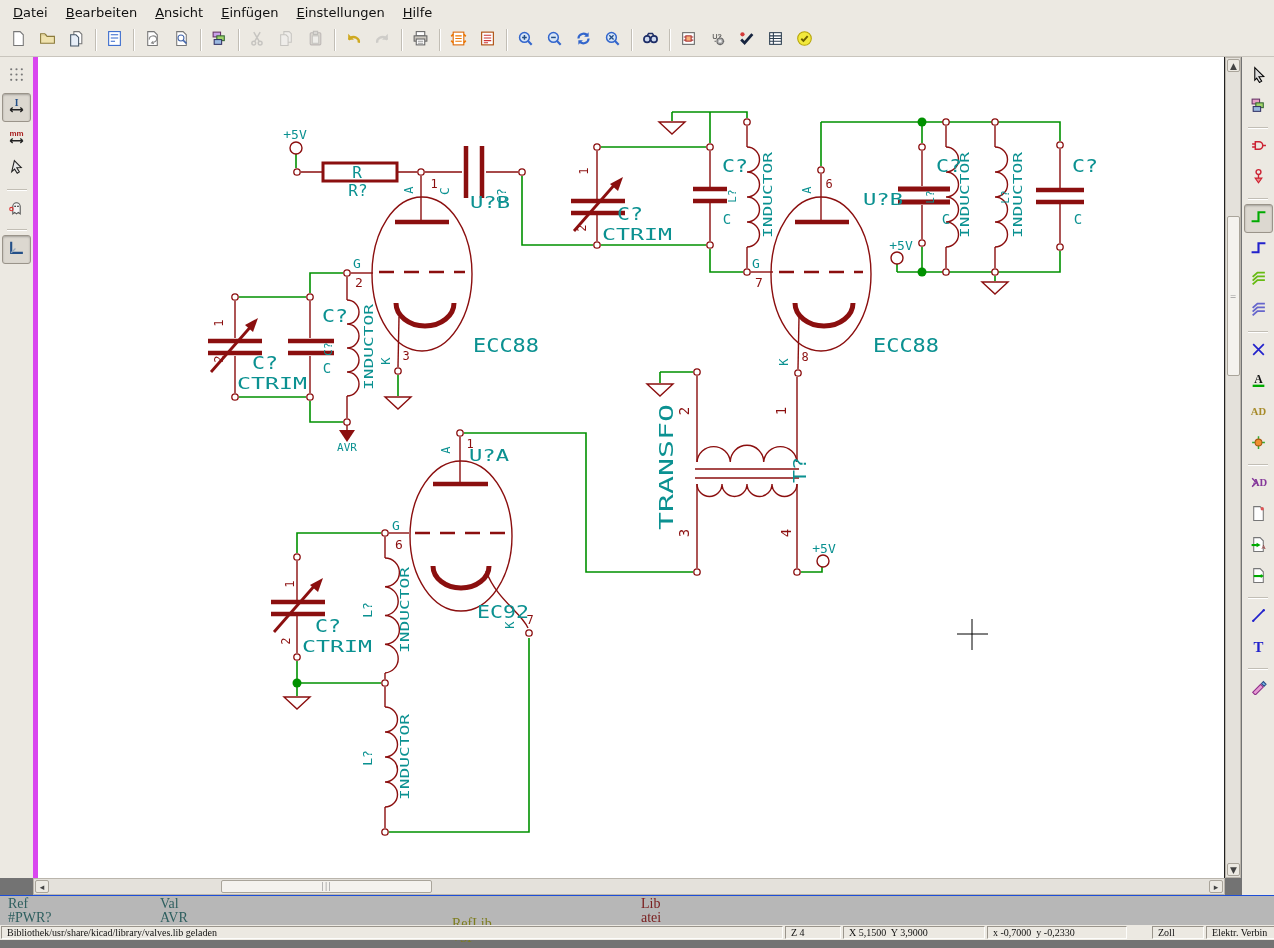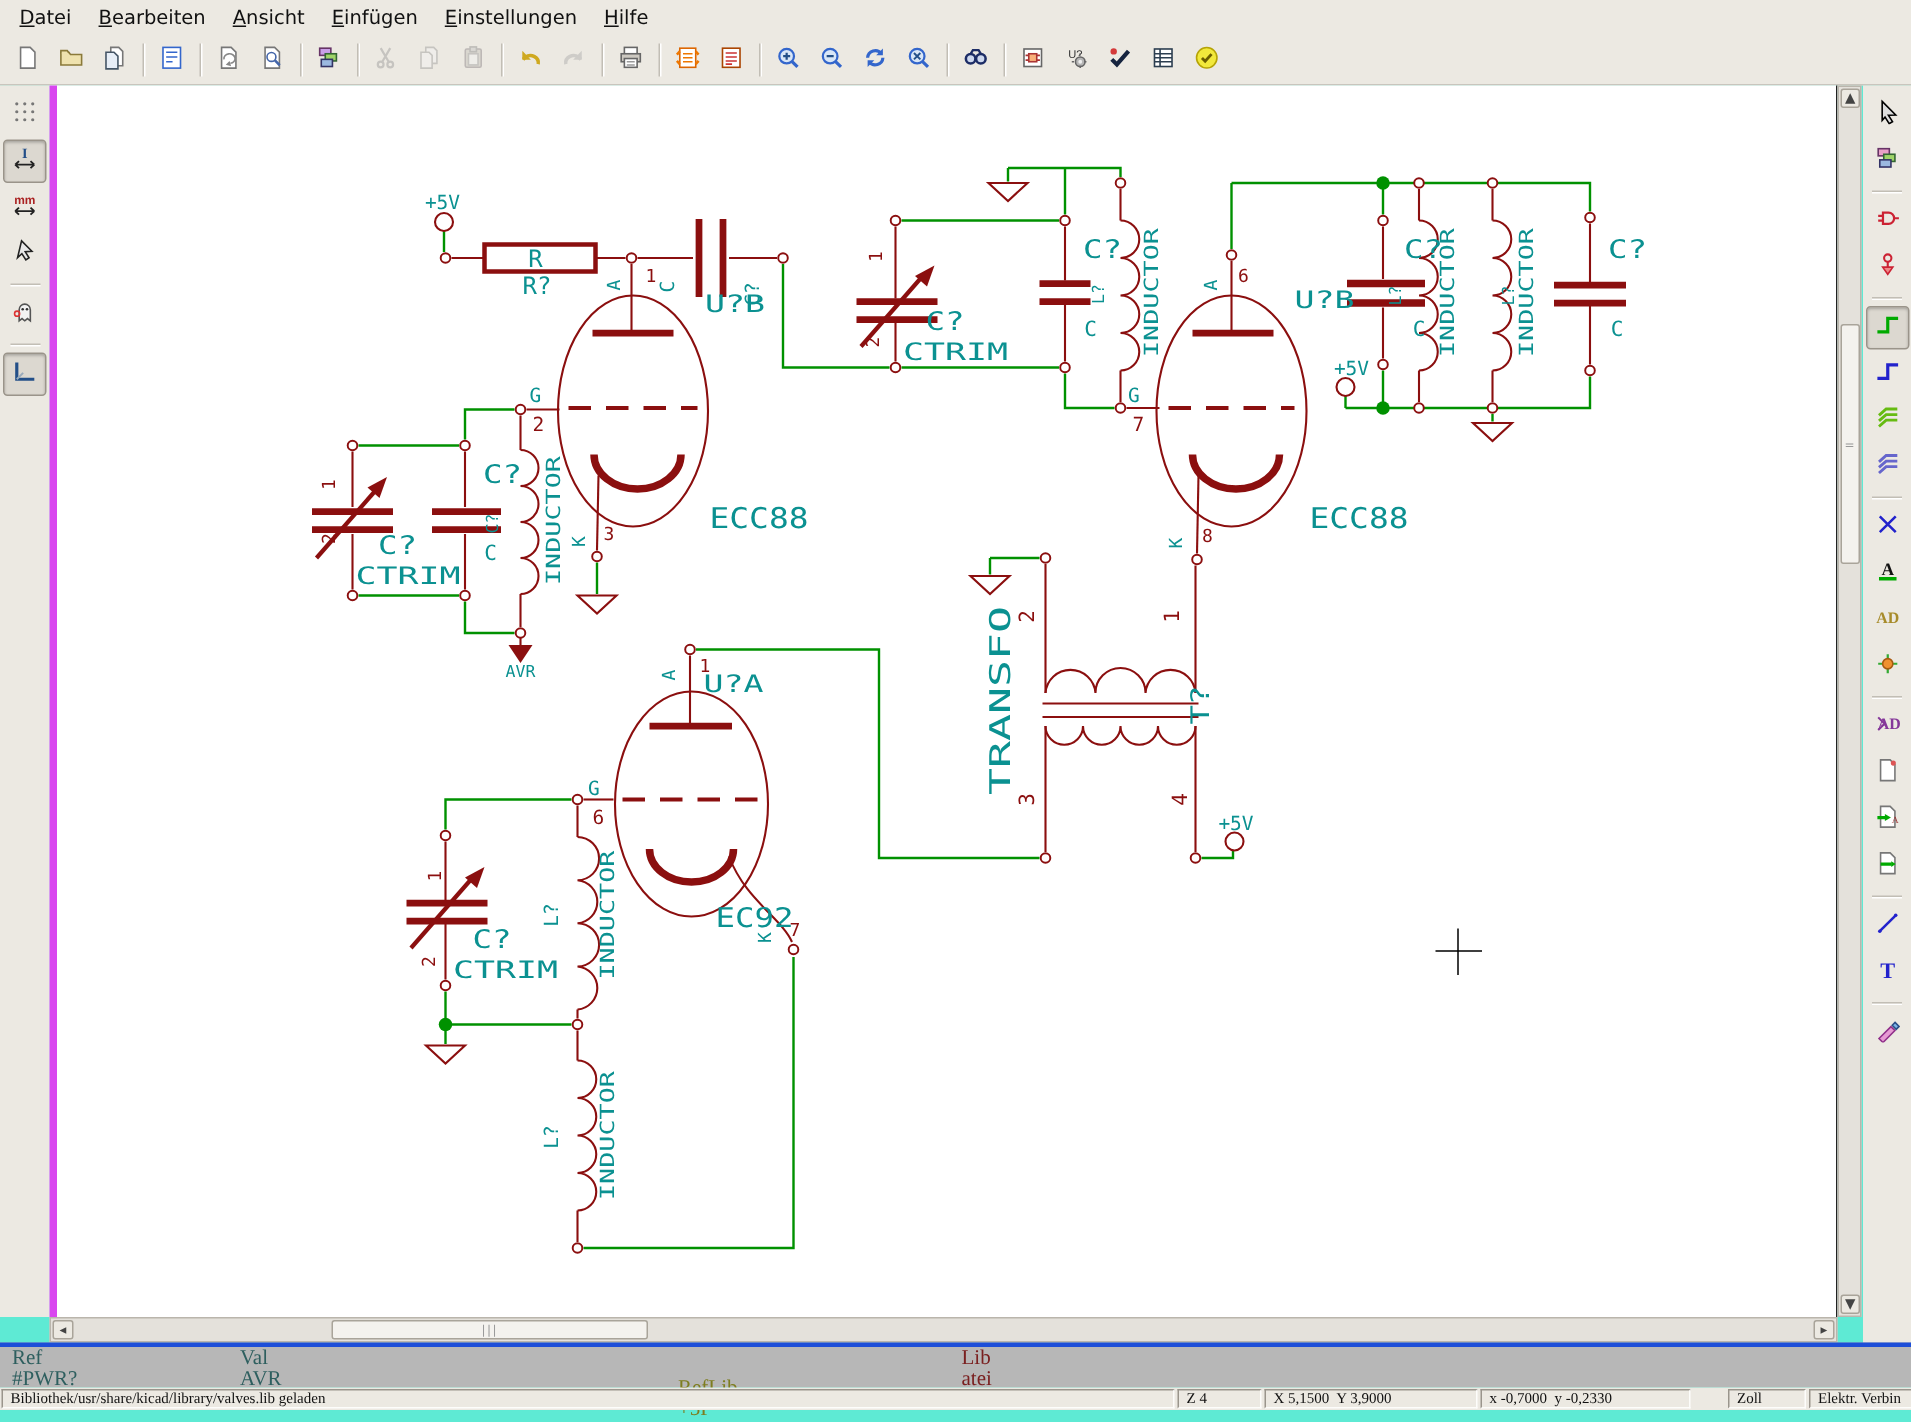--- a/index.html
+++ b/index.html
@@ -1,16 +1,16 @@
 <!DOCTYPE html>
 <html><head>
 <meta charset="utf-8">
 <style>
   html,body{margin:0;padding:0;background:#888;}
-  #app{position:relative;width:1274px;height:948px;background:#5eead4;
+  #app{position:relative;width:1274px;height:948px;background:#737373;
        font-family:"DejaVu Sans",sans-serif;overflow:hidden;user-select:none;}
   
   #menubar{position:absolute;left:0;top:0;width:100%;height:24px;background:#ece9e2;
            display:flex;align-items:center;padding-left:4px;box-sizing:border-box;}
   .menu-item{padding:3px 9px;font-size:13px;color:#111;cursor:default;}
   .menu-item u{text-decoration:underline;}
   
   #toolbar-top{position:absolute;left:0;top:24px;width:100%;height:33px;background:#ece9e2;
                border-bottom:1px solid #c9c5bd;display:flex;align-items:center;padding-left:4px;box-sizing:border-box;}
   .tb-btn{width:27px;height:27px;display:flex;align-items:center;justify-content:center;border:1px solid transparent;border-radius:3px;}
@@ -31,21 +31,21 @@
   
   .sb{position:absolute;background:#e4e1db;border:1px solid #bab5ac;box-sizing:border-box;}
   #vscroll{right:33px;top:57px;width:16px;height:821px;}
   #hscroll{left:33px;top:878px;width:1192px;height:17px;}
   .sb-btn{position:absolute;background:#ece9e2;border:1px solid #a9a49a;border-radius:2px;
           display:flex;align-items:center;justify-content:center;font-size:9px;color:#444;box-sizing:border-box;}
   .sb-thumb{position:absolute;background:#f4f2ee;border:1px solid #a9a49a;border-radius:2px;
             display:flex;align-items:center;justify-content:center;color:#999;font-size:8px;letter-spacing:1px;box-sizing:border-box;}
   
   #fields{position:absolute;left:0;top:895px;width:100%;height:30px;background:#b7b7b7;
-          border-top:3px solid #1d4ed8;box-sizing:border-box;font-family:"Liberation Serif",serif;}
+          border-top:1px solid #1d4ed8;box-sizing:border-box;font-family:"Liberation Serif",serif;}
   .field{position:absolute;top:1px;line-height:14px;font-size:14px;white-space:pre;}
   
   #statusbar{position:absolute;left:0;top:925px;width:100%;height:15px;background:#ece9e2;
              display:flex;align-items:center;font-family:"Liberation Serif",serif;font-size:10px;color:#111;}
   .st-cell{border:1px solid;border-color:#9a958c #fdfdfb #fdfdfb #9a958c;background:#ece9e2;
            margin:1px;display:flex;align-items:center;padding:0 5px;white-space:pre;box-sizing:border-box;}
   #st-msg{flex:0 0 782px;}
 </style>
 </head>
 <body>

